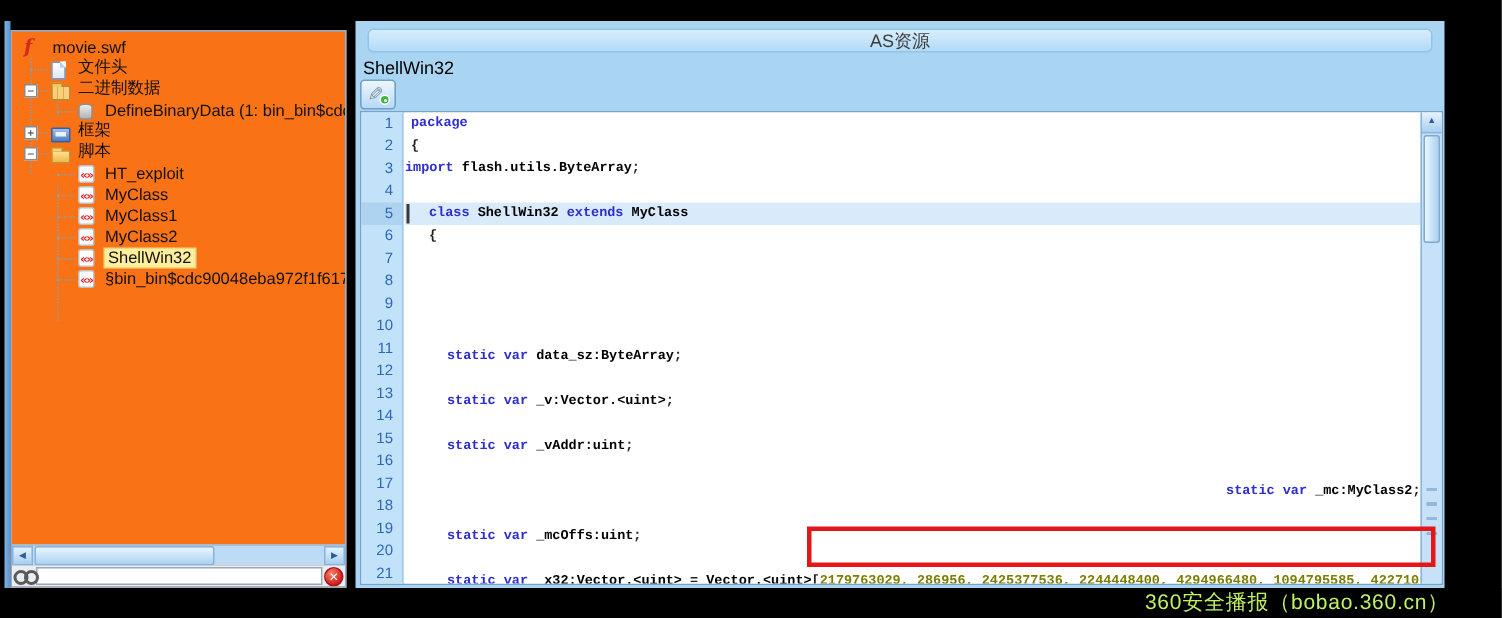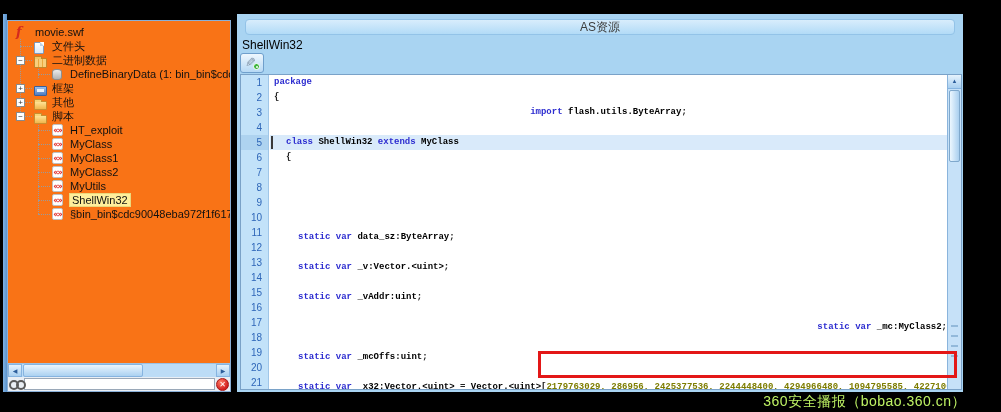--- a/index.html
+++ b/index.html
@@ -24,21 +24,21 @@
   .vline.scripts { left:30px; top:102px; height:91px; }
   .expander { position:absolute; left:8px; top:3px; width:9px; height:9px; background:#fff;
               border:1px solid #8a8a8a; font:8px/7px "Liberation Sans",sans-serif;
               color:#333; text-align:center; }
   .expander.minus::after { content:"−"; }
   .expander.plus::after  { content:"+"; }
   .tic { position:absolute; top:1px; display:inline-block; }
   .tic.d0 { left:8px; } .tic.d1 { left:26px; } .tic.d2 { left:44px; }
   .tlabel { position:absolute; top:1px; font-size:11px; line-height:12px; color:#111;
             white-space:nowrap; }
-  .tlabel.d0 { left:27px; } .tlabel.d1 { left:44px; } .tlabel.d2 { left:62px; }
+  .tlabel.d0 { left:27px; } .tlabel.d1 { left:44px;font-family:Liberation Mono, monospace; } .tlabel.d2 { left:62px; }
   .tlabel.selected { background:#ffef9c; outline:1px solid #ecd97e; padding:0 2px; }
 
   
   .ic-flash { width:12px; height:13px; font:italic bold 13px/12px "DejaVu Serif",serif; color:#d42a1e; }
   .ic-flash::after { content:"f"; }
   .ic-document { width:10px; height:12px; background:linear-gradient(#ffffff,#dcEAf8);
                  border:1px solid #7a9cc4; border-radius:1px; position:relative; }
   .ic-document::after { content:""; position:absolute; right:-1px; top:-1px;
                  border:2px solid; border-color:#fff #fff #bcd2e8 #bcd2e8; }
   .ic-binary-folder { width:13px; height:10px; margin-top:2px;
@@ -157,46 +157,40 @@
         <span class="tlabel d0">movie.swf</span>
       </div>
       <div class="tree-row"><span class="stub d1"></span><span class="tic ic-document d1"></span><span class="tlabel d1">文件头</span></div>
       <div class="tree-row"><span class="stub d1"></span><span class="expander minus"></span><span class="tic ic-binary-folder d1"></span><span class="tlabel d1">二进制数据</span></div>
       <div class="tree-row">
         <span class="stub d2"></span>
         <span class="tic ic-binary-data d2"></span>
         <span class="tlabel d2">DefineBinaryData (1: bin_bin$cdc90048</span>
       </div>
       <div class="tree-row"><span class="stub d1"></span><span class="expander plus"></span><span class="tic ic-frames d1"></span><span class="tlabel d1">框架</span></div>
-      <div class="tree-row"><span class="stub d1"></span><span class="expander plus"></span><span class="tic ic-folder d1"></span><span class="tlabel d1">其他</span></div>
       <div class="tree-row"><span class="stub d1"></span><span class="expander minus"></span><span class="tic ic-folder d1"></span><span class="tlabel d1">脚本</span></div>
       <div class="tree-row">
         <span class="stub d2"></span>
         <span class="tic ic-script d2"></span>
         <span class="tlabel d2">HT_exploit</span>
       </div>
       <div class="tree-row">
         <span class="stub d2"></span>
         <span class="tic ic-script d2"></span>
         <span class="tlabel d2">MyClass</span>
       </div>
       <div class="tree-row">
         <span class="stub d2"></span>
         <span class="tic ic-script d2"></span>
         <span class="tlabel d2">MyClass1</span>
       </div>
       <div class="tree-row">
         <span class="stub d2"></span>
         <span class="tic ic-script d2"></span>
         <span class="tlabel d2">MyClass2</span>
-      </div>
-      <div class="tree-row">
-        <span class="stub d2"></span>
-        <span class="tic ic-script d2"></span>
-        <span class="tlabel d2">MyUtils</span>
       </div>
       <div class="tree-row">
         <span class="stub d2"></span>
         <span class="tic ic-script d2"></span>
         <span class="tlabel d2 selected">ShellWin32</span>
       </div>
       <div class="tree-row">
         <span class="stub d2"></span>
         <span class="tic ic-script d2"></span>
         <span class="tlabel d2">§bin_bin$cdc90048eba972f1f617b202</span>
@@ -241,21 +235,21 @@
         <div class="lnum">16</div>
         <div class="lnum">17</div>
         <div class="lnum">18</div>
         <div class="lnum">19</div>
         <div class="lnum">20</div>
         <div class="lnum">21</div>
       </div>
     <div class="code-lines">
         <div class="cline" style="padding-left: 4px;"><span class="tk-kw">package</span></div>
         <div class="cline" style="padding-left: 4px;"><span class="tk-pl">{</span></div>
-        <div class="cline" style="padding-left: 0; text-align: center;"><span class="tk-kw">import</span><span class="tk-pl"> </span><span class="tk-id">flash.utils.ByteArray</span><span class="tk-pl">;</span></div>
+        <div class="cline" style="padding-left: 0;"><span class="tk-kw">import</span><span class="tk-pl"> </span><span class="tk-id">flash.utils.ByteArray</span><span class="tk-pl">;</span></div>
         <div class="cline" style="padding-left: 4px;"></div>
         <div class="cline cur" style="padding-left: 16px;"><span class="caret"></span><span class="tk-kw">class</span><span class="tk-pl"> </span><span class="tk-id">ShellWin32</span><span class="tk-pl"> </span><span class="tk-kw">extends</span><span class="tk-pl"> </span><span class="tk-id">MyClass</span></div>
         <div class="cline" style="padding-left: 16px;"><span class="tk-pl">{</span></div>
         <div class="cline" style="padding-left: 4px;"></div>
         <div class="cline" style="padding-left: 4px;"></div>
         <div class="cline" style="padding-left: 28px; margin-top: 35px;"><span class="tk-kw">static</span><span class="tk-pl"> </span><span class="tk-kw">var</span><span class="tk-pl"> </span><span class="tk-id">data_sz:ByteArray</span><span class="tk-pl">;</span></div>
         <div class="cline" style="padding-left: 4px;"></div>
         <div class="cline" style="padding-left: 28px;"><span class="tk-kw">static</span><span class="tk-pl"> </span><span class="tk-kw">var</span><span class="tk-pl"> </span><span class="tk-id">_v:Vector.&lt;uint&gt;</span><span class="tk-pl">;</span></div>
         <div class="cline" style="padding-left: 4px;"></div>
         <div class="cline" style="padding-left: 28px;"><span class="tk-kw">static</span><span class="tk-pl"> </span><span class="tk-kw">var</span><span class="tk-pl"> </span><span class="tk-id">_vAddr:uint</span><span class="tk-pl">;</span></div>

